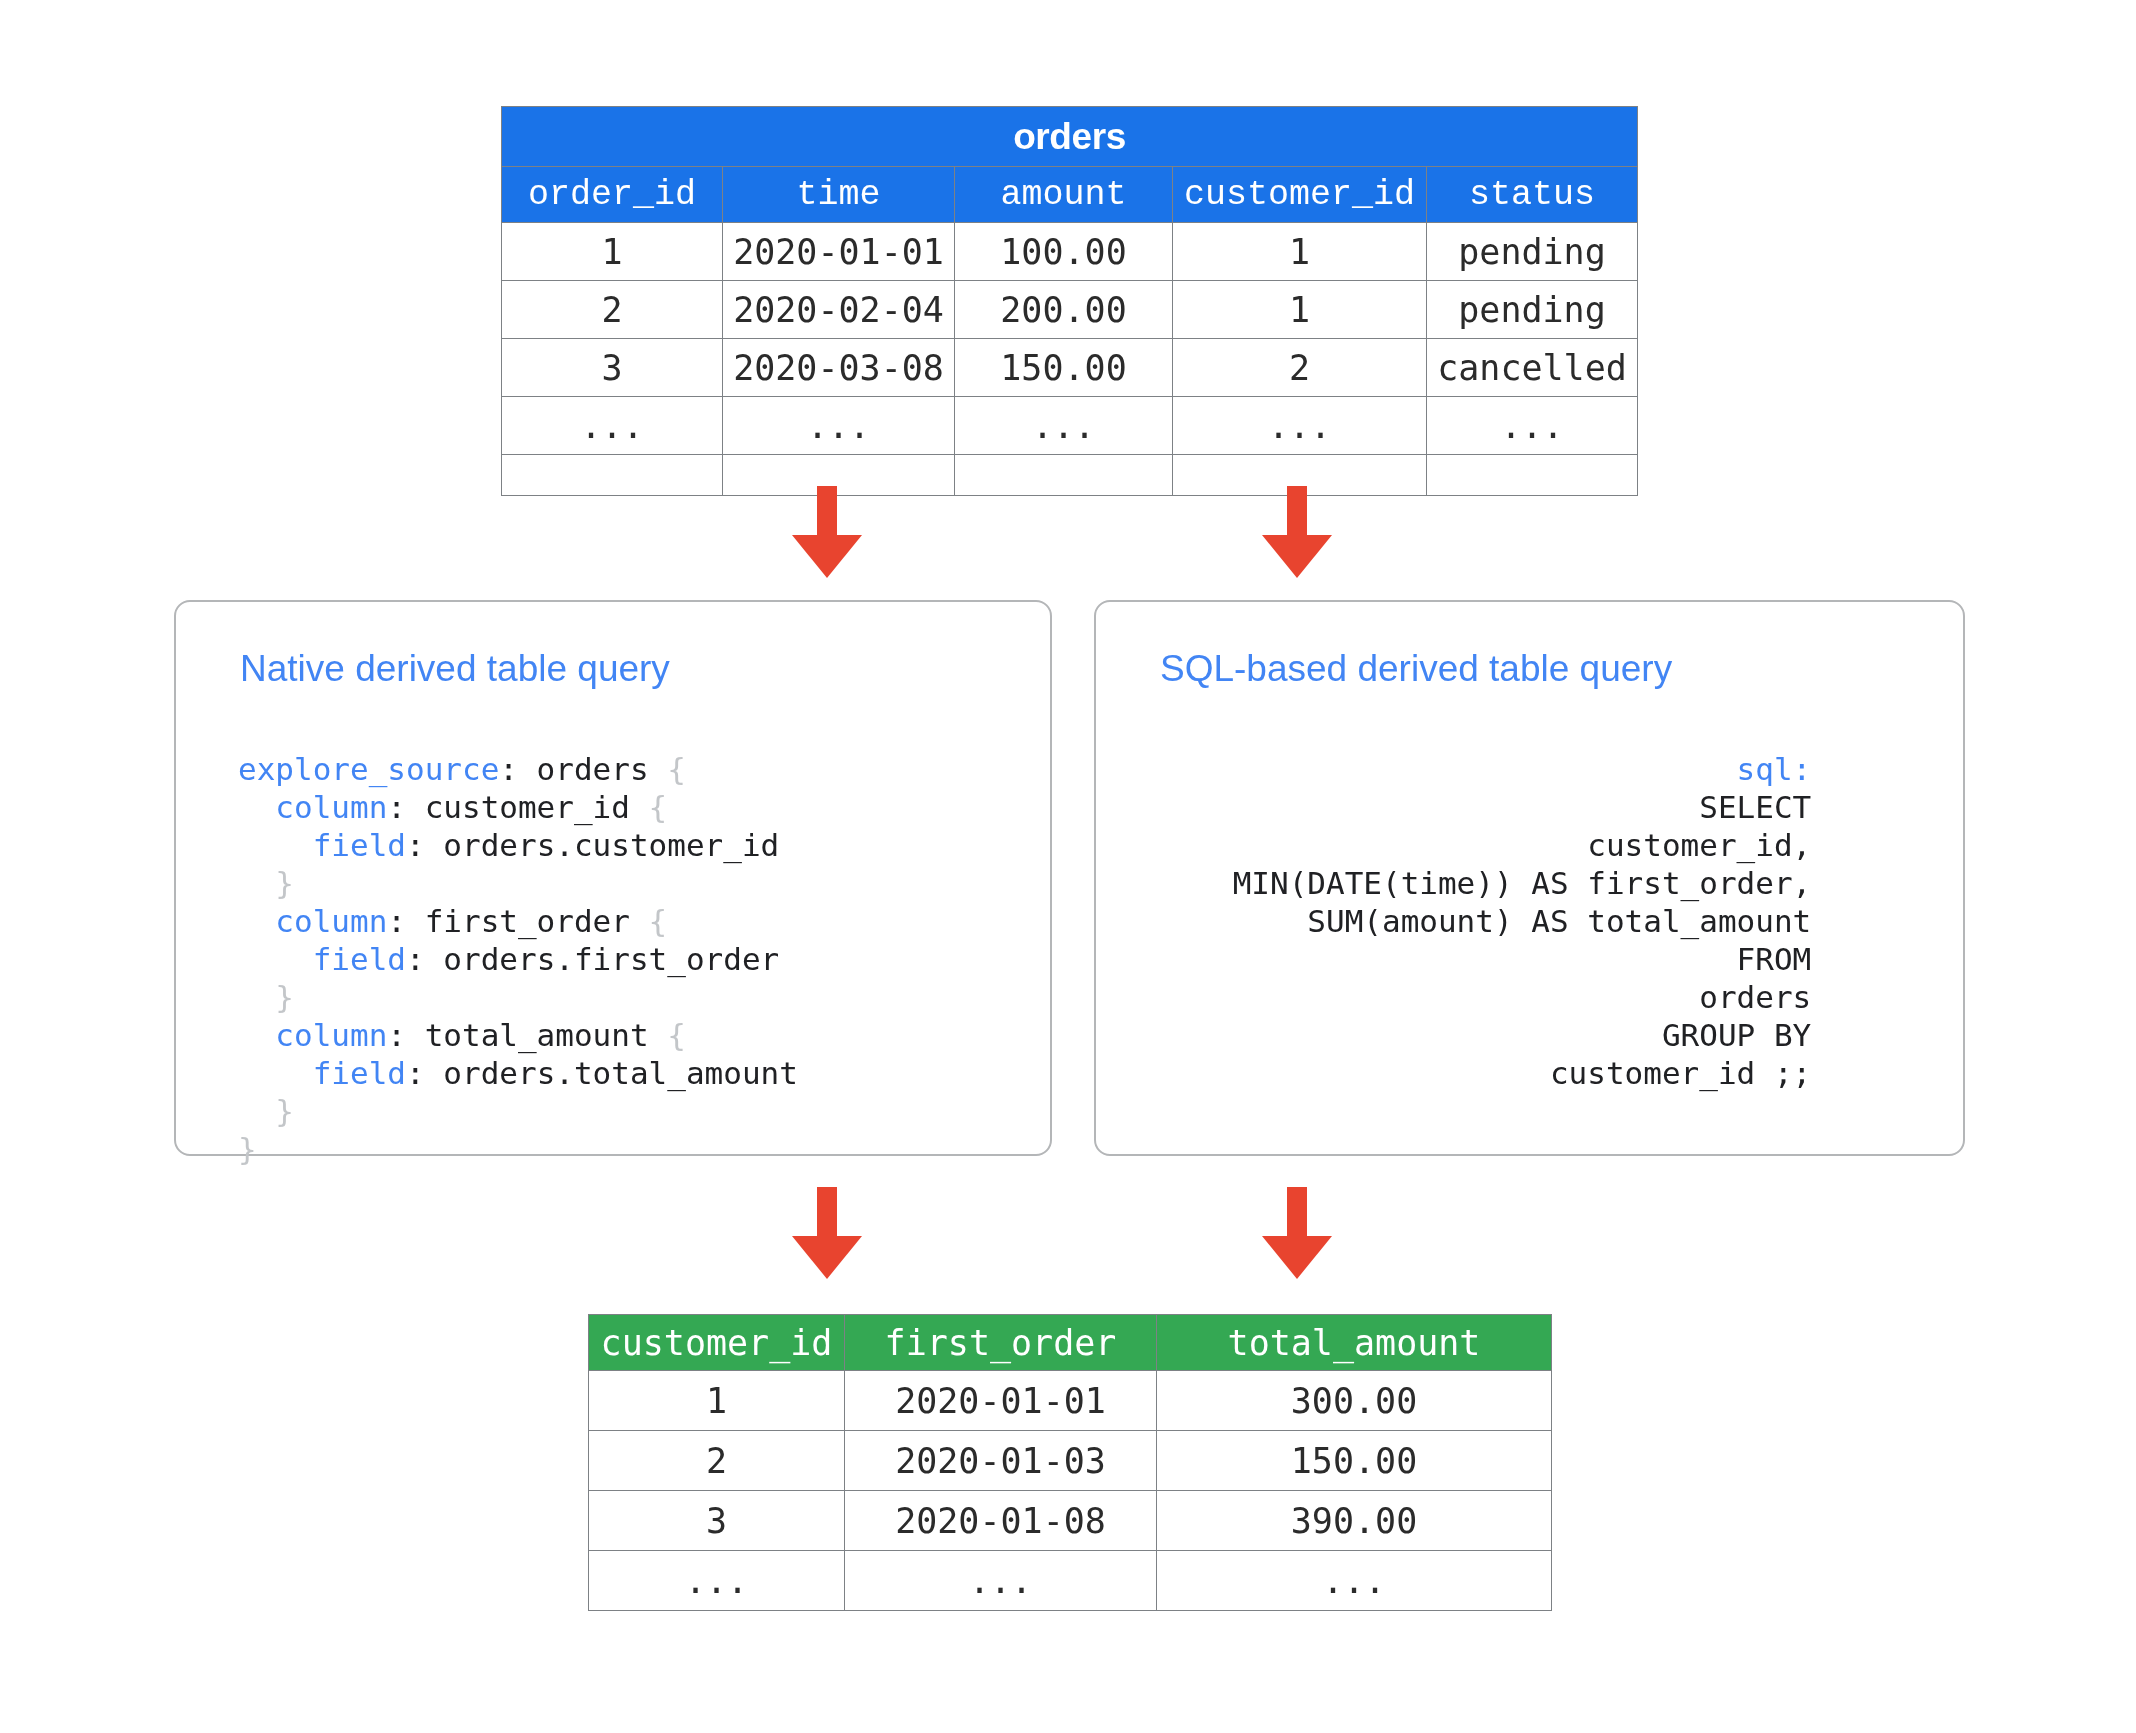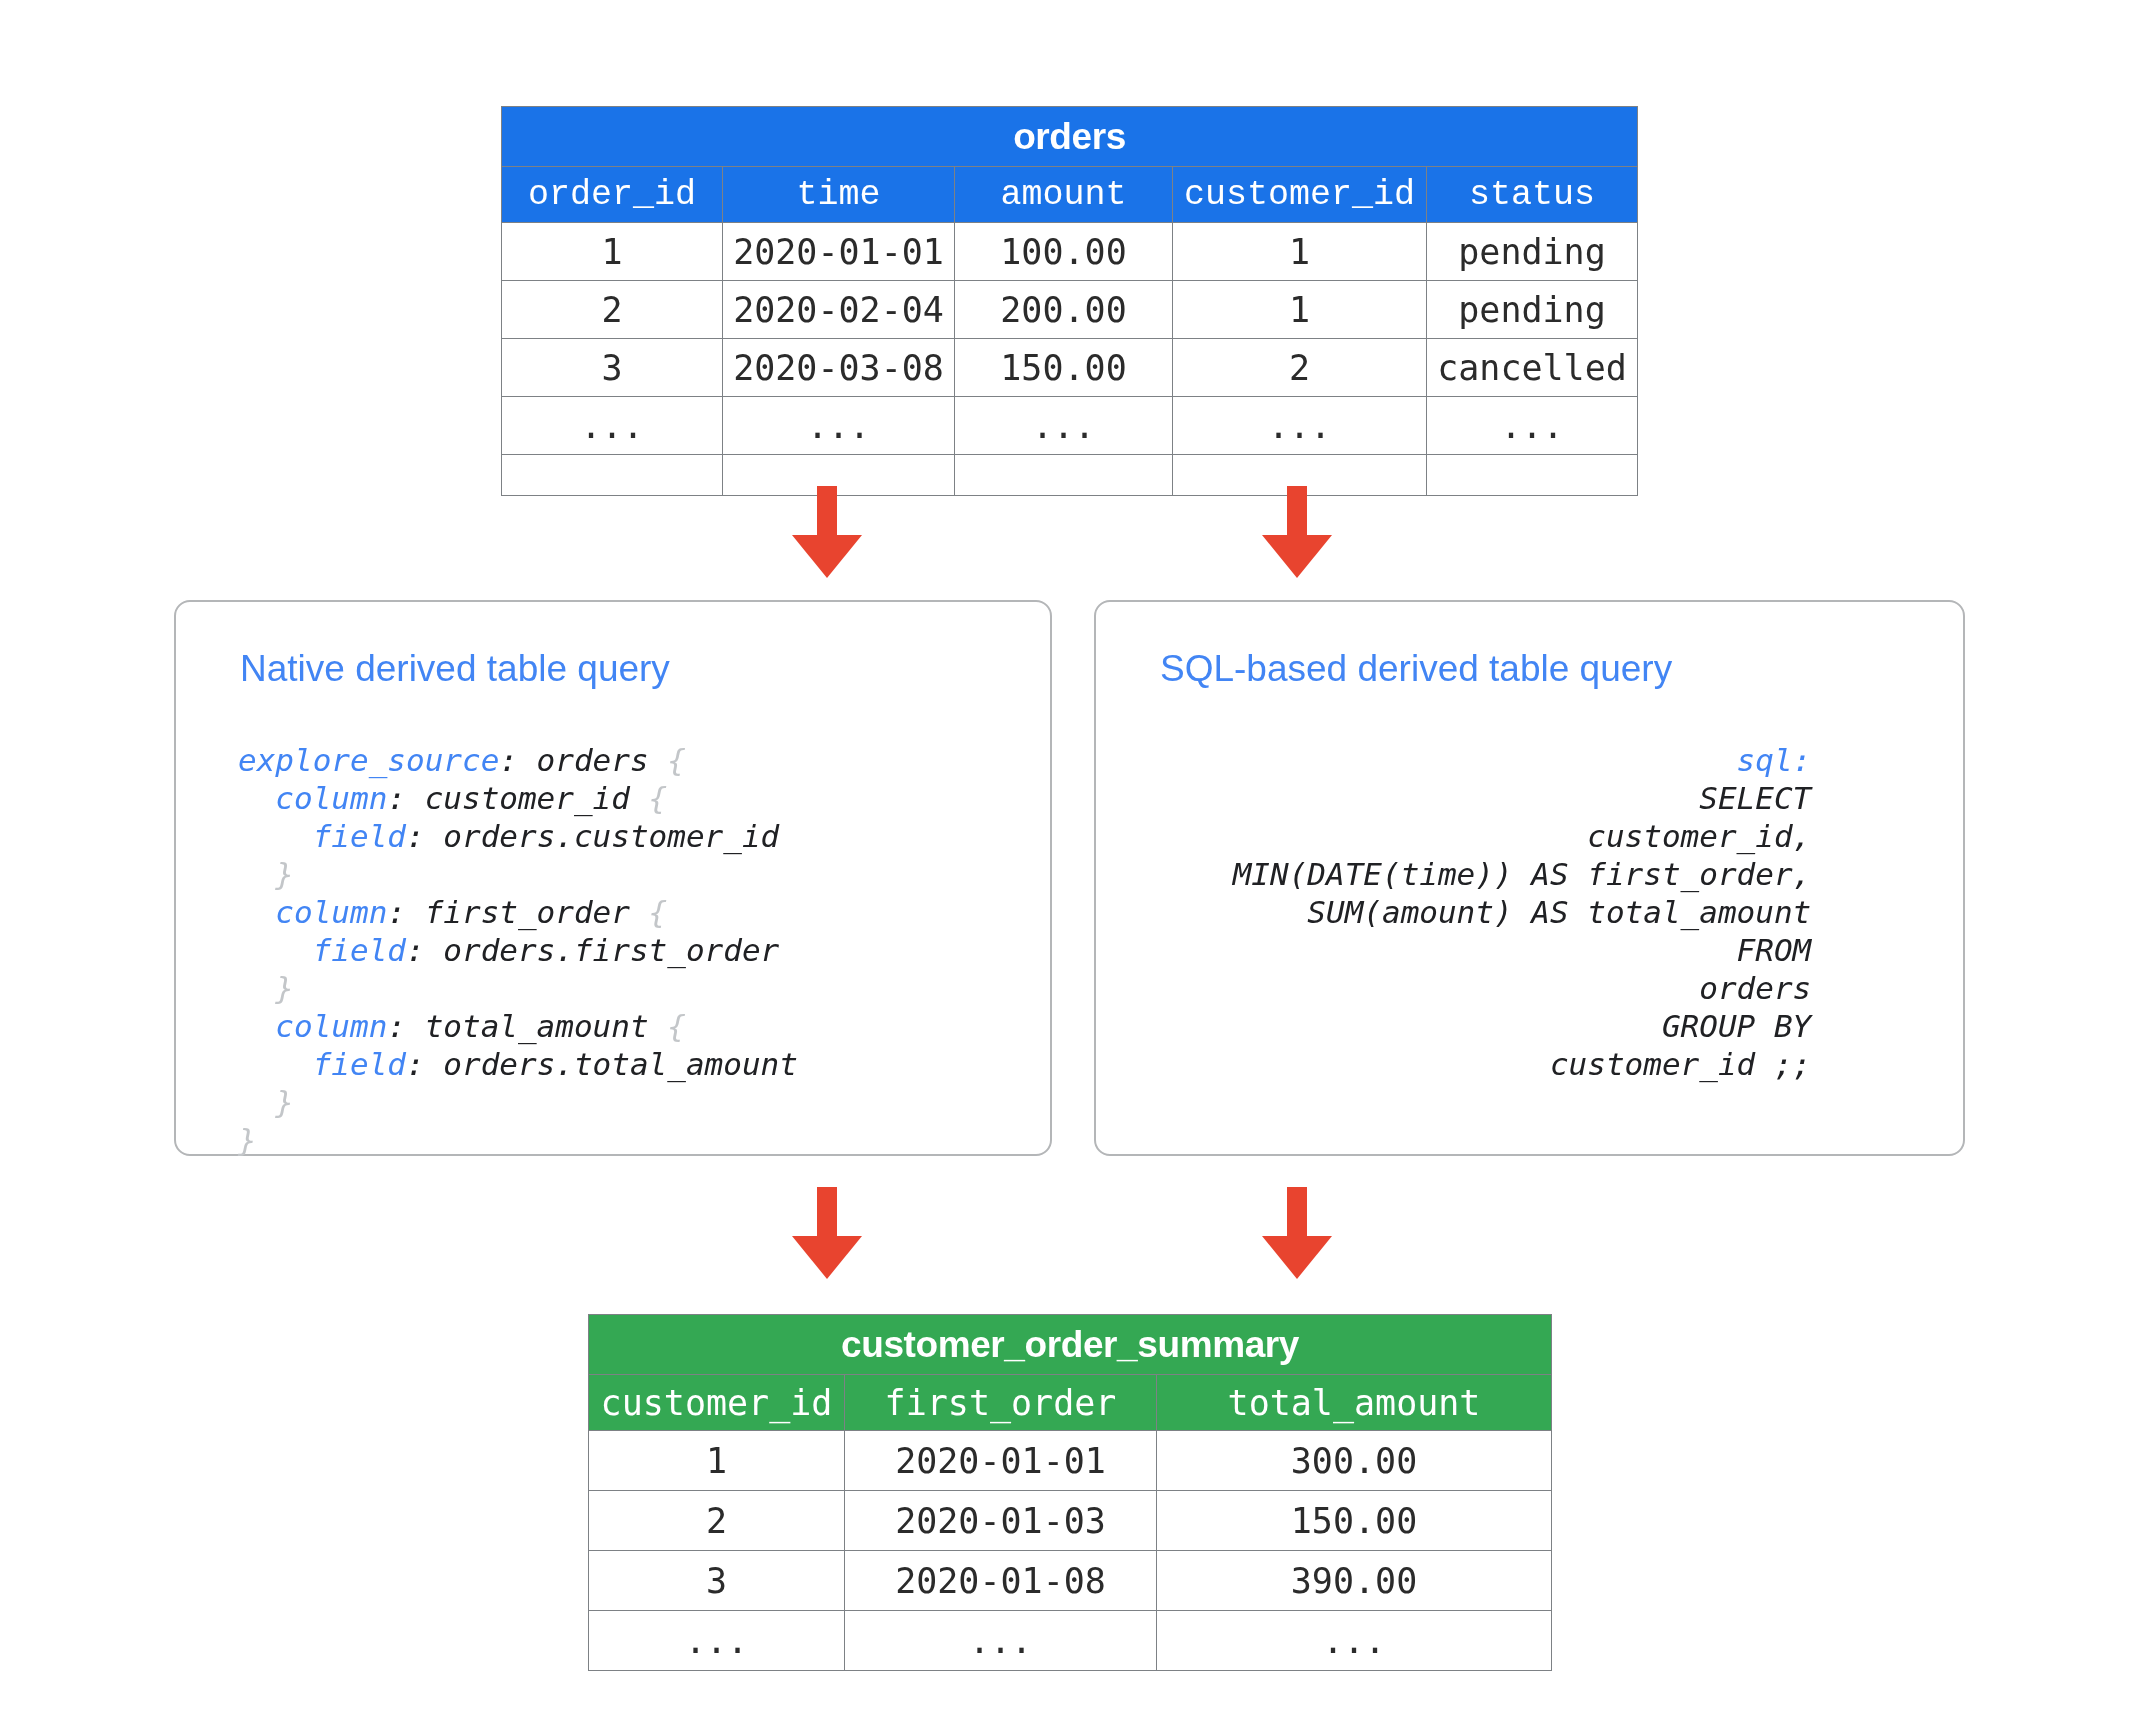--- a/index.html
+++ b/index.html
@@ -92,28 +92,27 @@
     position: absolute;
     top: 46px;
     left: 64px;
     font-family: "Liberation Sans", sans-serif;
     font-size: 37px;
     color: #4285f4;
     white-space: nowrap;
   }
   .code-block {
     position: absolute;
-    top: 139px;
+    top: 148px;
     left: 62px;
     font-family: "DejaVu Sans Mono", monospace;
     font-size: 31px;
     line-height: 38px;
     color: #202124;
     white-space: pre;
-    font-style: italic;
   }
   .kw  { color: #4285f4; }
   .brc { color: #c3c6c9; }
 
   
   .arrow {
     position: absolute;
     width: 70px;
     height: 89px;
   }
@@ -229,23 +228,20 @@
 </div>
 
 <table class="db-table" id="summary-table">
   <colgroup>
     <col class="s0">
       <col class="s1">
       <col class="s2">
   </colgroup>
   <tbody>
       <tr>
-        <td class="title-cell" colspan="3">customer_order_summary</td>
-      </tr>
-      <tr>
         <td class="head-cell">customer_id</td>
         <td class="head-cell">first_order</td>
         <td class="head-cell">total_amount</td>
       </tr>
       <tr>
         <td class="data-cell">1</td>
         <td class="data-cell">2020-01-01</td>
         <td class="data-cell">300.00</td>
       </tr>
       <tr>

